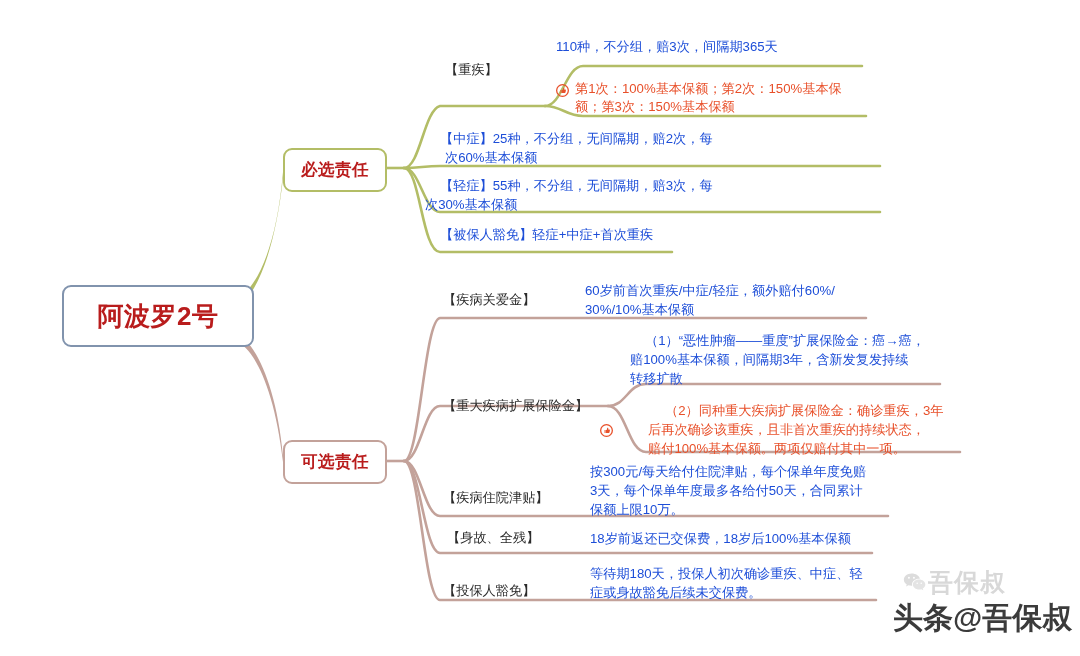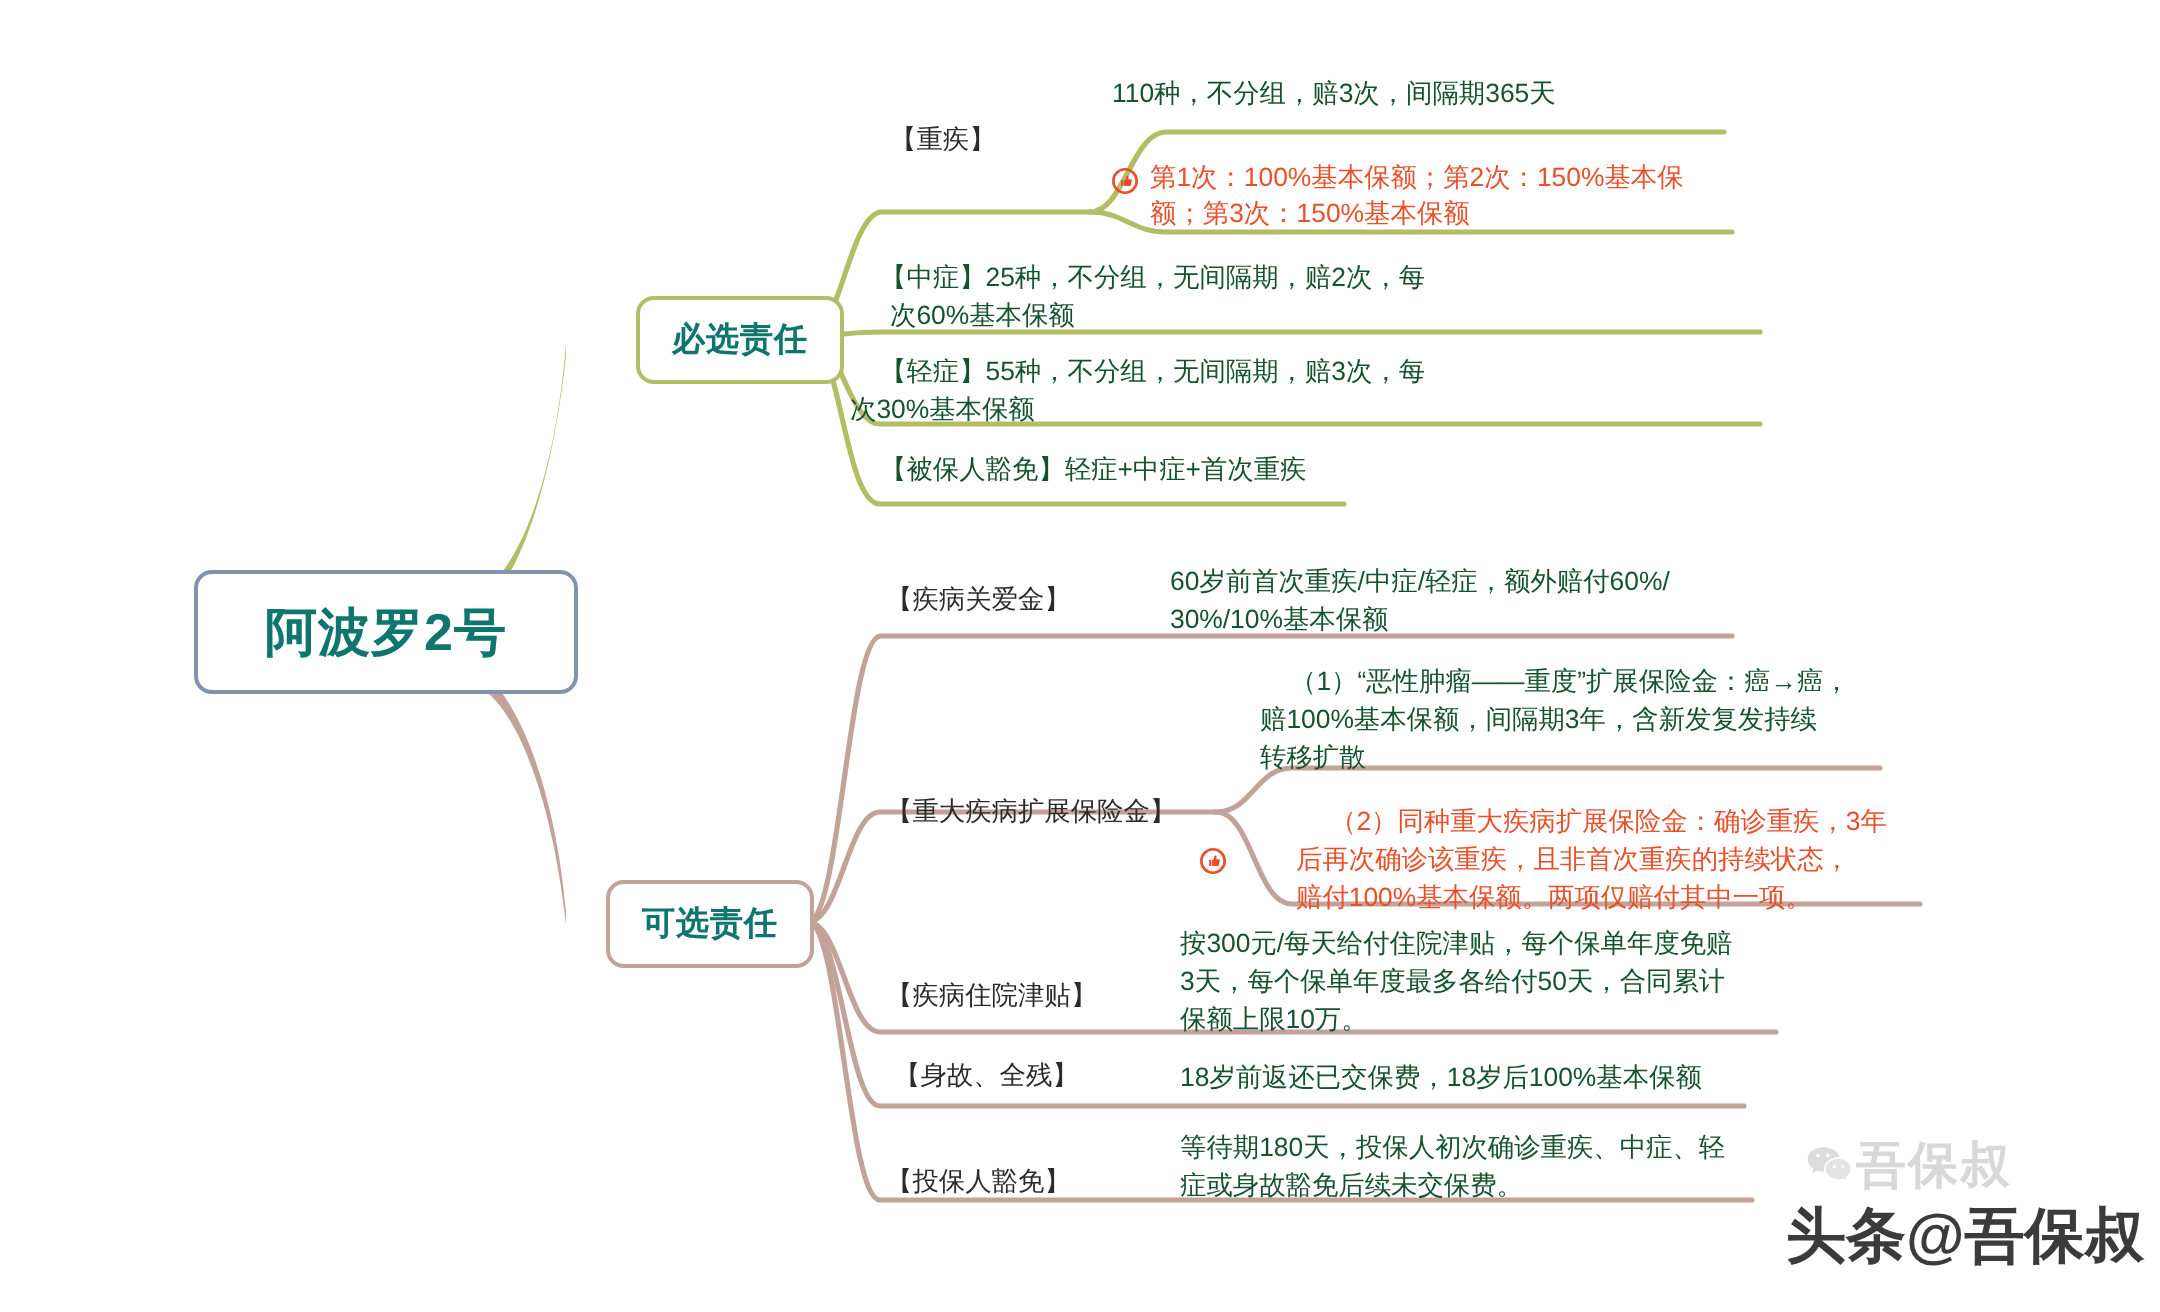--- a/index.html
+++ b/index.html
@@ -27,59 +27,58 @@
   }
   .node-box {
     position: absolute;
     box-sizing: border-box;
     display: flex;
     align-items: center;
     justify-content: center;
     border-radius: 9px;
     background: #ffffff;
     font-weight: bold;
-    color: #0f766e;
+    color: #b91c1c;
     letter-spacing: 0.5px;
-    margin-left: 35px;
   }
   #root-node {
     left: 62px;
     top: 285px;
     width: 192px;
     height: 62px;
     border: 2px solid #8193ad;
     font-size: 26px;
   }
   #branch-node-required {
     left: 283px;
     top: 148px;
     width: 104px;
     height: 44px;
     border: 2px solid #b3bd66;
     font-size: 16.5px;
   }
   #branch-node-optional {
-    left: 268px;
+    left: 283px;
     top: 440px;
     width: 104px;
     height: 44px;
     border: 2px solid #c3a29a;
     font-size: 16.5px;
   }
   .leaf-label {
     position: absolute;
     font-size: 13.2px;
     color: #2b2b2b;
     white-space: nowrap;
     line-height: 1.5;
   }
   .leaf-text {
     position: absolute;
     font-size: 13.2px;
-    color: #14532d;
+    color: #1d4ed8;
     line-height: 1.62;
   }
   .leaf-text.red,
   .leaf-label.red {
     color: #e8502a;
     font-weight: normal;
   }
   .thumb-icon {
     position: absolute;
     width: 13px;

